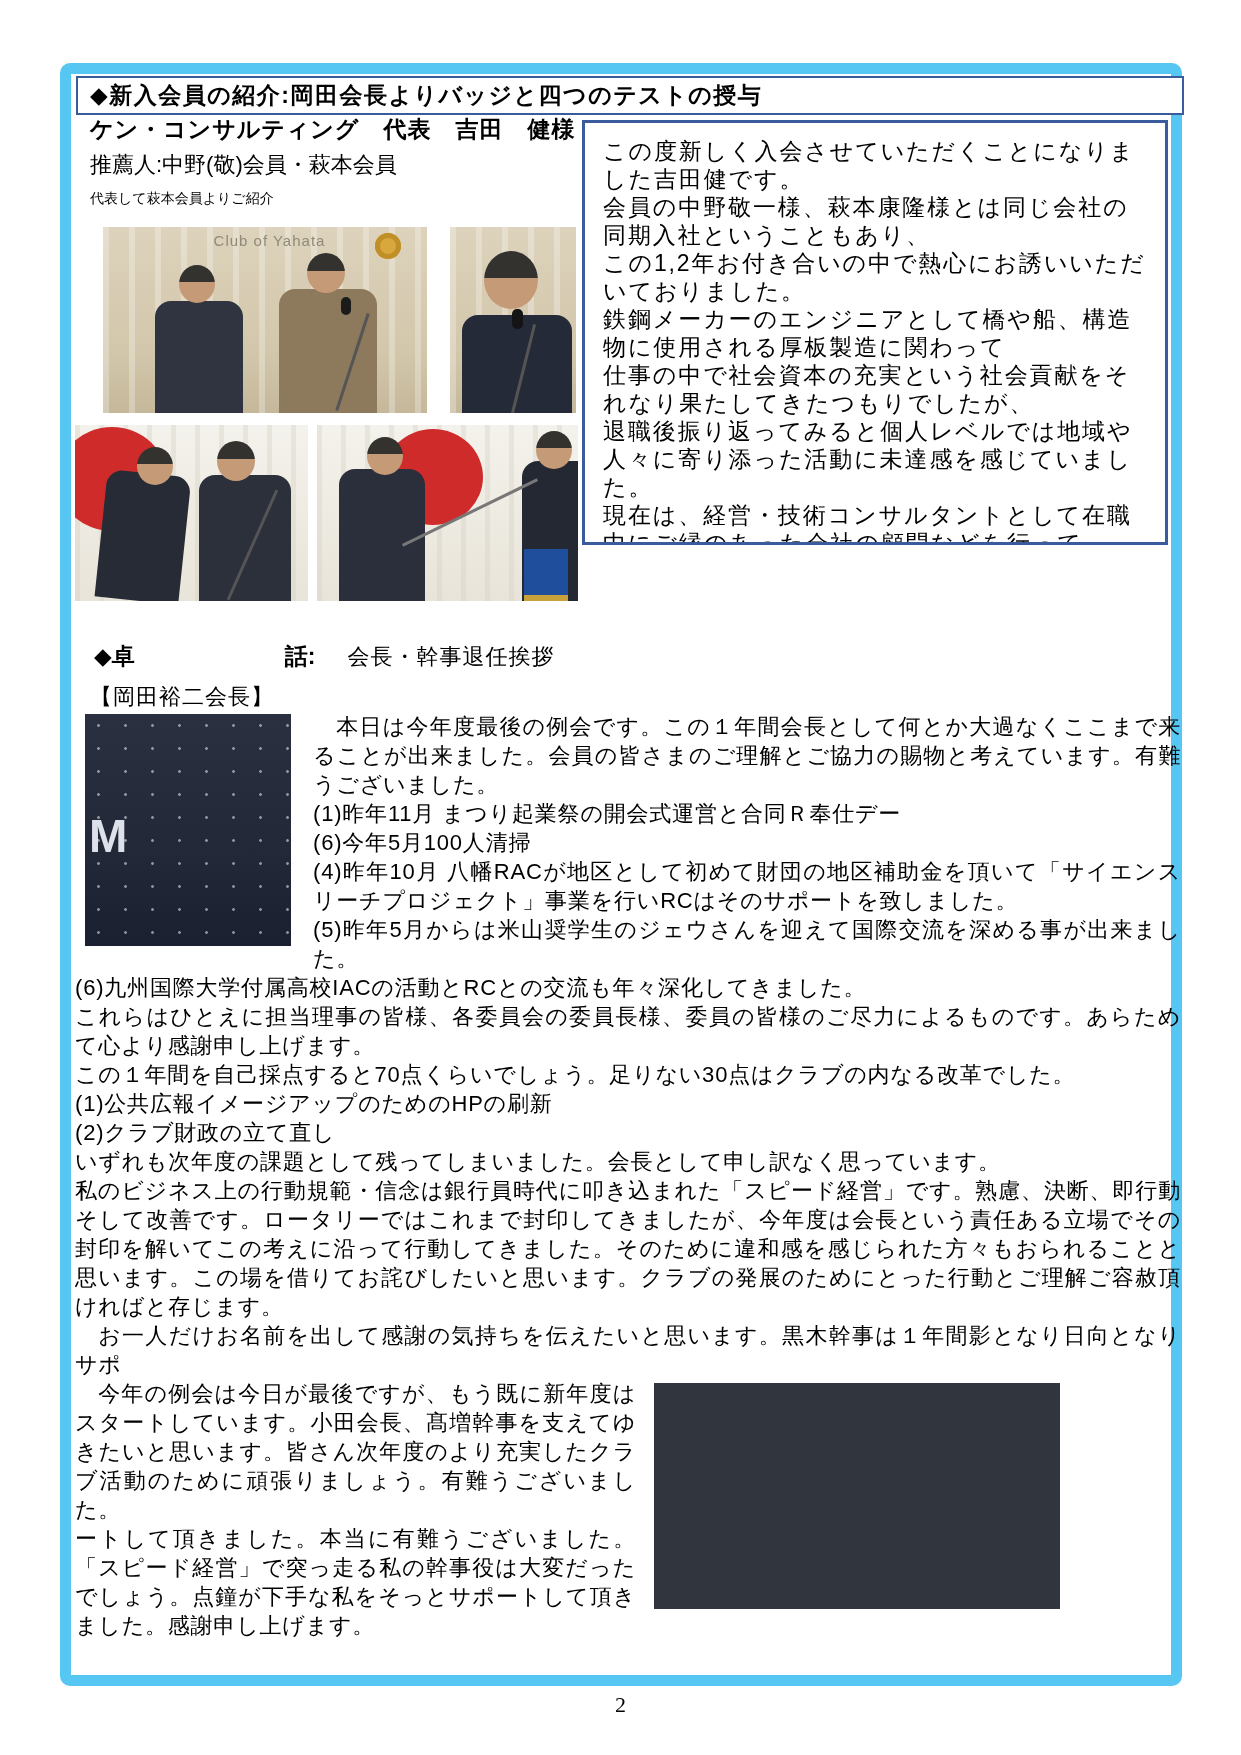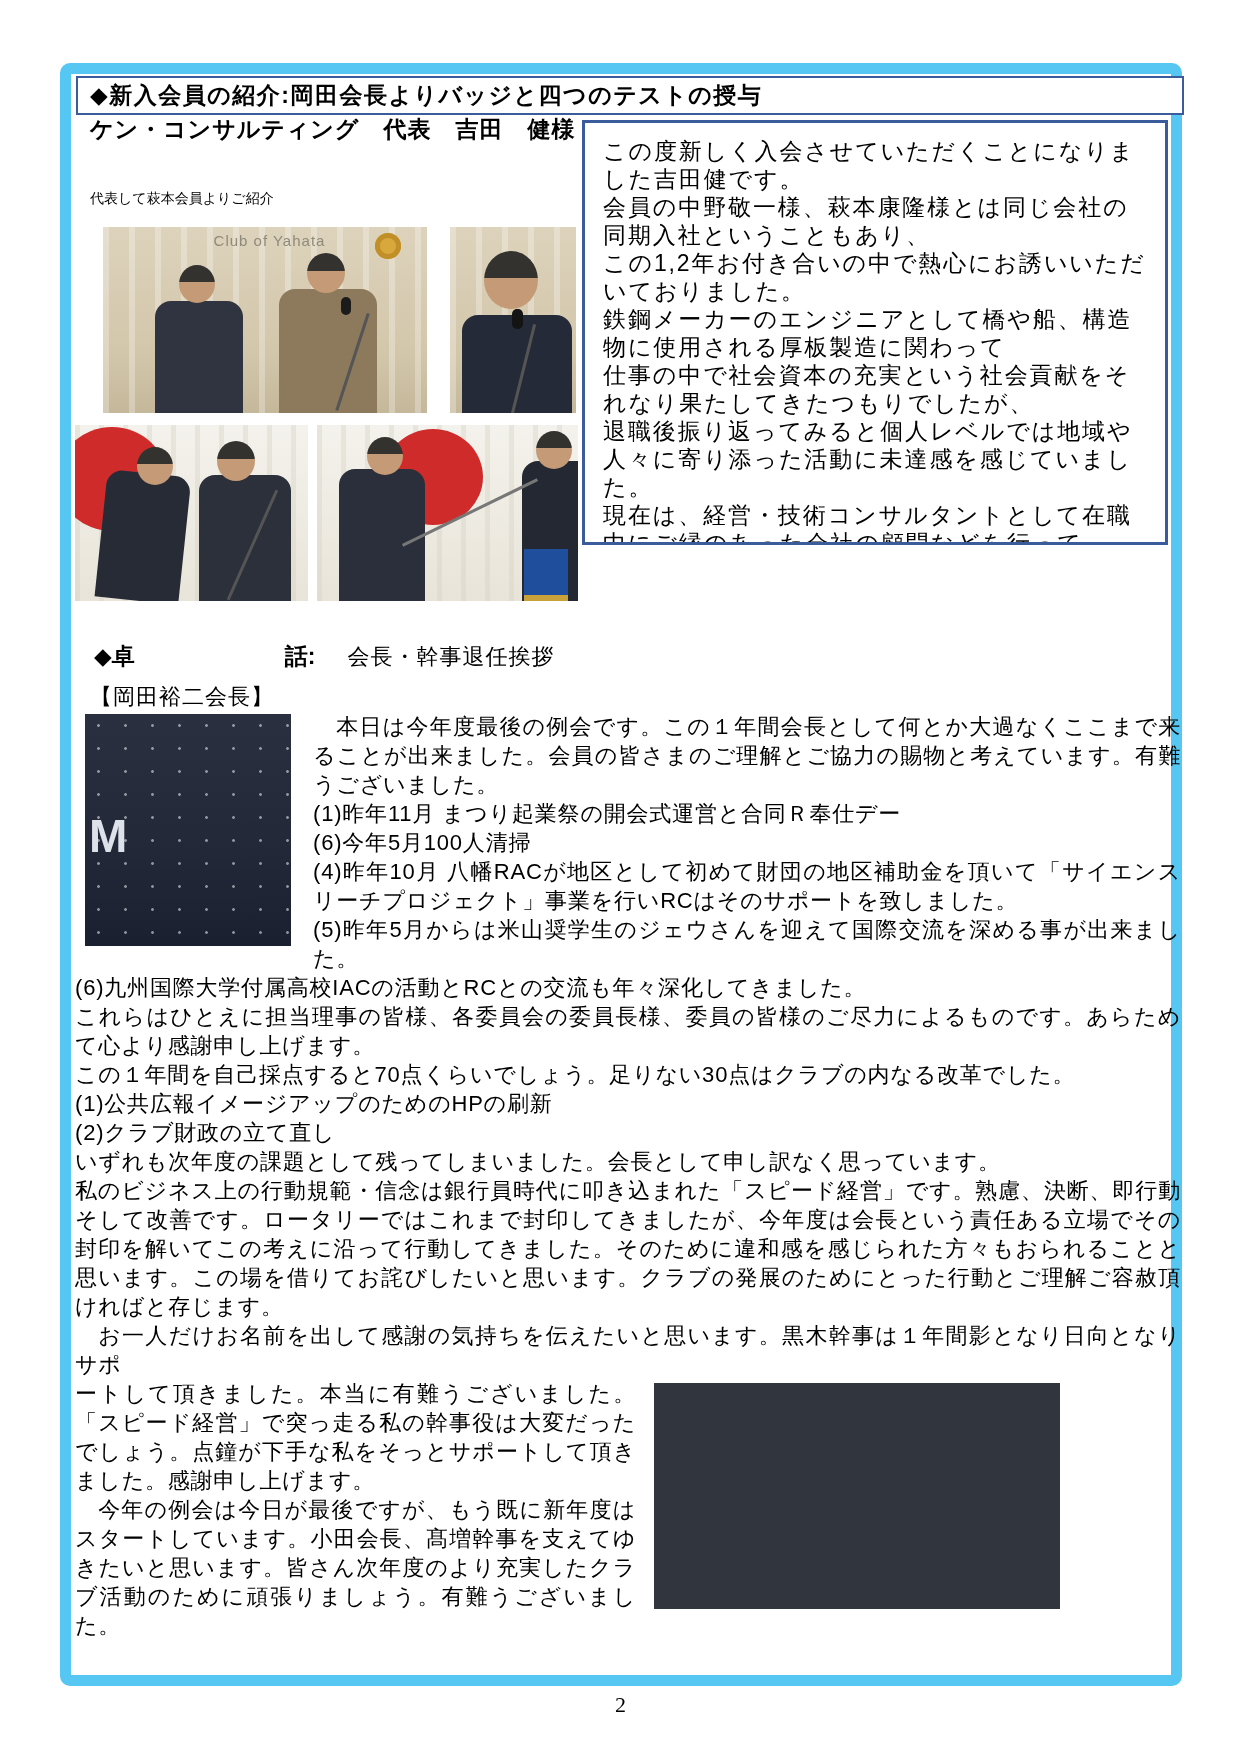--- a/index.html
+++ b/index.html
@@ -90,20 +90,21 @@
 <body>
 
 <div class="page">
   <div class="frame"></div>
 
   <div class="header-box">
     <span>◆新入会員の紹介:岡田会長よりバッジと四つのテストの授与</span>
   </div>
 
   <div class="nm-line1">ケン・コンサルティング　代表　吉田　健様</div>
+  <div class="nm-line2">推薦人:中野(敬)会員・萩本会員</div>
   <div class="nm-line3">代表して萩本会員よりご紹介</div>
 
   <div class="ph" style="left:103px;top:227px;width:324px;height:186px;">
     <i class="stage-bg"></i>
     <span class="backdrop-text">Club of Yahata</span>
     <i class="gear" style="right:26px;top:6px;"></i>
     <i class="p-body" style="left:52px;bottom:0;width:88px;height:112px;background:#2f3440;"></i>
     <i class="p-head" style="left:76px;top:38px;width:36px;height:38px;"></i>
     <i class="p-body" style="left:176px;bottom:0;width:98px;height:124px;background:#8d7a5c;"></i>
     <i class="p-head" style="left:204px;top:26px;width:38px;height:40px;"></i>
@@ -194,18 +195,18 @@
       <i class="mp-table" style="right:-12px;bottom:18px;width:150px;height:42px;"></i>
       <i class="aud" style="left:58px;bottom:0;width:60px;height:96px;"></i>
       <i class="aud" style="left:136px;bottom:10px;width:48px;height:78px;background:#242a33;"></i>
       <i class="aud" style="left:196px;bottom:0;width:44px;height:64px;"></i>
       <i class="aud" style="left:254px;bottom:6px;width:46px;height:84px;background:#272d37;"></i>
       <i class="aud" style="left:308px;bottom:0;width:52px;height:92px;background:#30353f;"></i>
       <i class="aud" style="right:8px;top:62px;width:22px;height:60px;background:#1a1f27;"></i>
       <i class="aud" style="left:100px;top:70px;width:20px;height:48px;background:#3c3227;"></i>
     </div>
 
+    <p>　今年の例会は今日が最後ですが、もう既に新年度はスタートしています。小田会長、髙増幹事を支えてゆきたいと思います。皆さん次年度のより充実したクラブ活動のために頑張りましょう。有難うございました。</p>
     <p>ートして頂きました。本当に有難うございました。「スピード経営」で突っ走る私の幹事役は大変だったでしょう。点鐘が下手な私をそっとサポートして頂きました。感謝申し上げます。</p>
-    <p>　今年の例会は今日が最後ですが、もう既に新年度はスタートしています。小田会長、髙増幹事を支えてゆきたいと思います。皆さん次年度のより充実したクラブ活動のために頑張りましょう。有難うございました。</p>
   </div>
 
   <div class="page-number">2</div>
 </div>
 
 </body></html>

